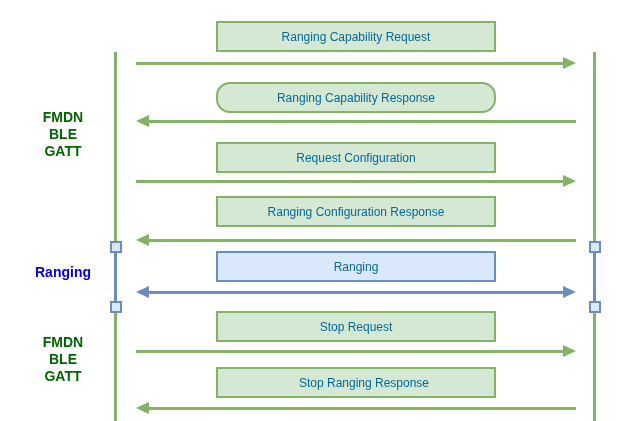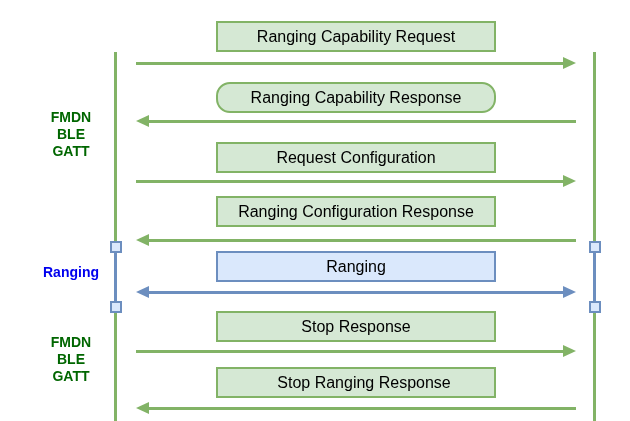--- a/index.html
+++ b/index.html
@@ -2,26 +2,26 @@
 <html><head>
 <meta charset="utf-8">
 <style>
   * { box-sizing: border-box; margin: 0; padding: 0; }
   html, body { width: 630px; height: 421px; background: #ffffff; overflow: hidden; }
   body { font-family: "Liberation Sans", sans-serif; }
   .stage { position: relative; width: 630px; height: 421px; background: #ffffff; }
 
   .lifeline { position: absolute; top: 52px; height: 369px; width: 3px; }
 
-  .side-label { position: absolute; left: 16px; width: 110px; text-align: center;
+  .side-label { position: absolute; left: 8px; width: 110px; text-align: center;
                 font-weight: bold; font-size: 14px; line-height: 17px; }
 
   .msg-box { position: absolute; left: 216px; width: 280px; height: 31px;
              display: flex; align-items: center; justify-content: center;
-             font-size: 16px; color: #000000; border-style: solid; border-width: 2px; }
+             font-size: 12px; color: #0369a1; border-style: solid; border-width: 2px; }
 
   .arrow { position: absolute; left: 136px; width: 440px; height: 12px; }
   .shaft { position: absolute; top: 4.5px; height: 3px; }
   .head  { position: absolute; top: 0; width: 0; height: 0;
            border-top: 6px solid transparent; border-bottom: 6px solid transparent; }
   .head-right { right: 0; }
   .head-left  { left: 0; }
 
   .seg-line { position: absolute; width: 3px; }
   .seg-square { position: absolute; width: 12px; height: 12px; border: 2px solid; }
@@ -75,21 +75,21 @@
       <div class="arrow" style="top: 234px;">
         <div class="shaft" style="background: rgb(130, 179, 102); left: 11px; right: 0px;"></div>
         <div class="head head-left" style="border-right: 13px solid rgb(130, 179, 102);"></div>
       </div>
       <div class="msg-box" style="top: 251px; background: rgb(218, 232, 252); border-color: rgb(108, 142, 191);">Ranging</div>
       <div class="arrow" style="top: 286px;">
         <div class="shaft" style="background: rgb(108, 142, 191); left: 11px; right: 11px;"></div>
         <div class="head head-right" style="border-left: 13px solid rgb(108, 142, 191);"></div>
         <div class="head head-left" style="border-right: 13px solid rgb(108, 142, 191);"></div>
       </div>
-      <div class="msg-box" style="top: 311px; background: rgb(213, 232, 212); border-color: rgb(130, 179, 102);">Stop Response</div>
+      <div class="msg-box" style="top: 311px; background: rgb(213, 232, 212); border-color: rgb(130, 179, 102);">Stop Request</div>
       <div class="arrow" style="top: 345px;">
         <div class="shaft" style="background: rgb(130, 179, 102); left: 0px; right: 11px;"></div>
         <div class="head head-right" style="border-left: 13px solid rgb(130, 179, 102);"></div>
       </div>
       <div class="msg-box" style="top: 367px; background: rgb(213, 232, 212); border-color: rgb(130, 179, 102); padding-left: 16px;">Stop Ranging Response</div>
       <div class="arrow" style="top: 402px;">
         <div class="shaft" style="background: rgb(130, 179, 102); left: 11px; right: 0px;"></div>
         <div class="head head-left" style="border-right: 13px solid rgb(130, 179, 102);"></div>
       </div>
     </div>

